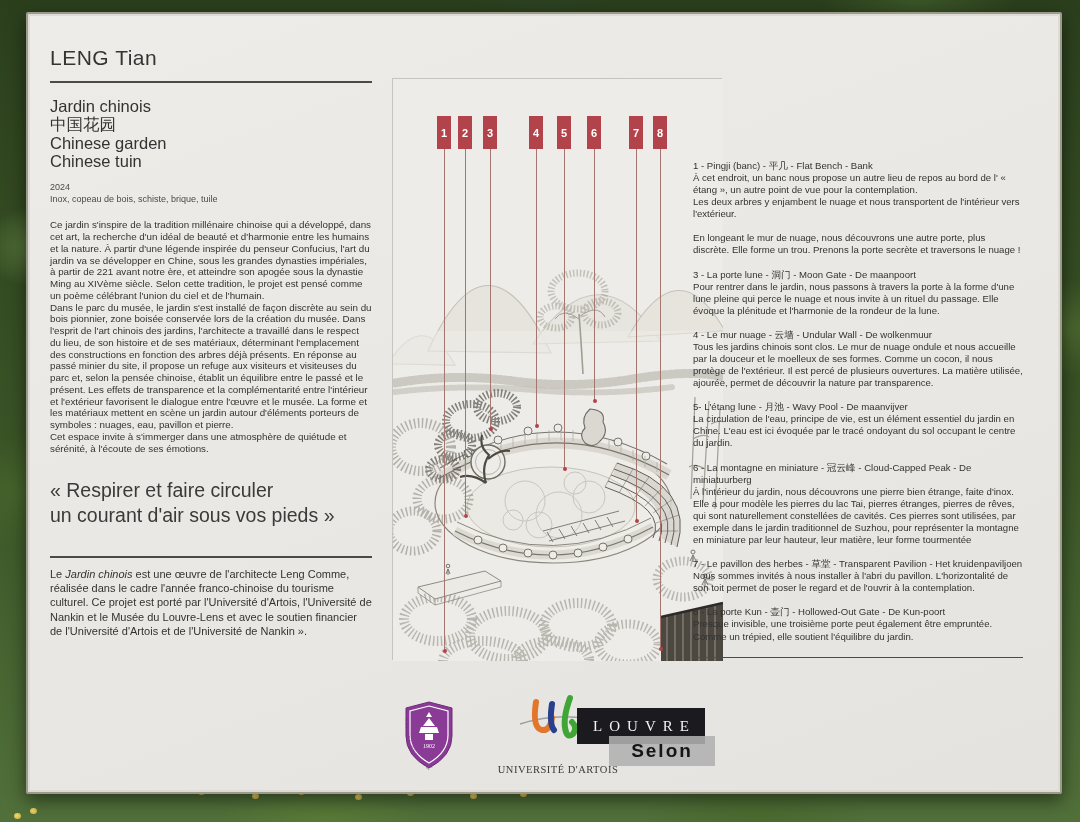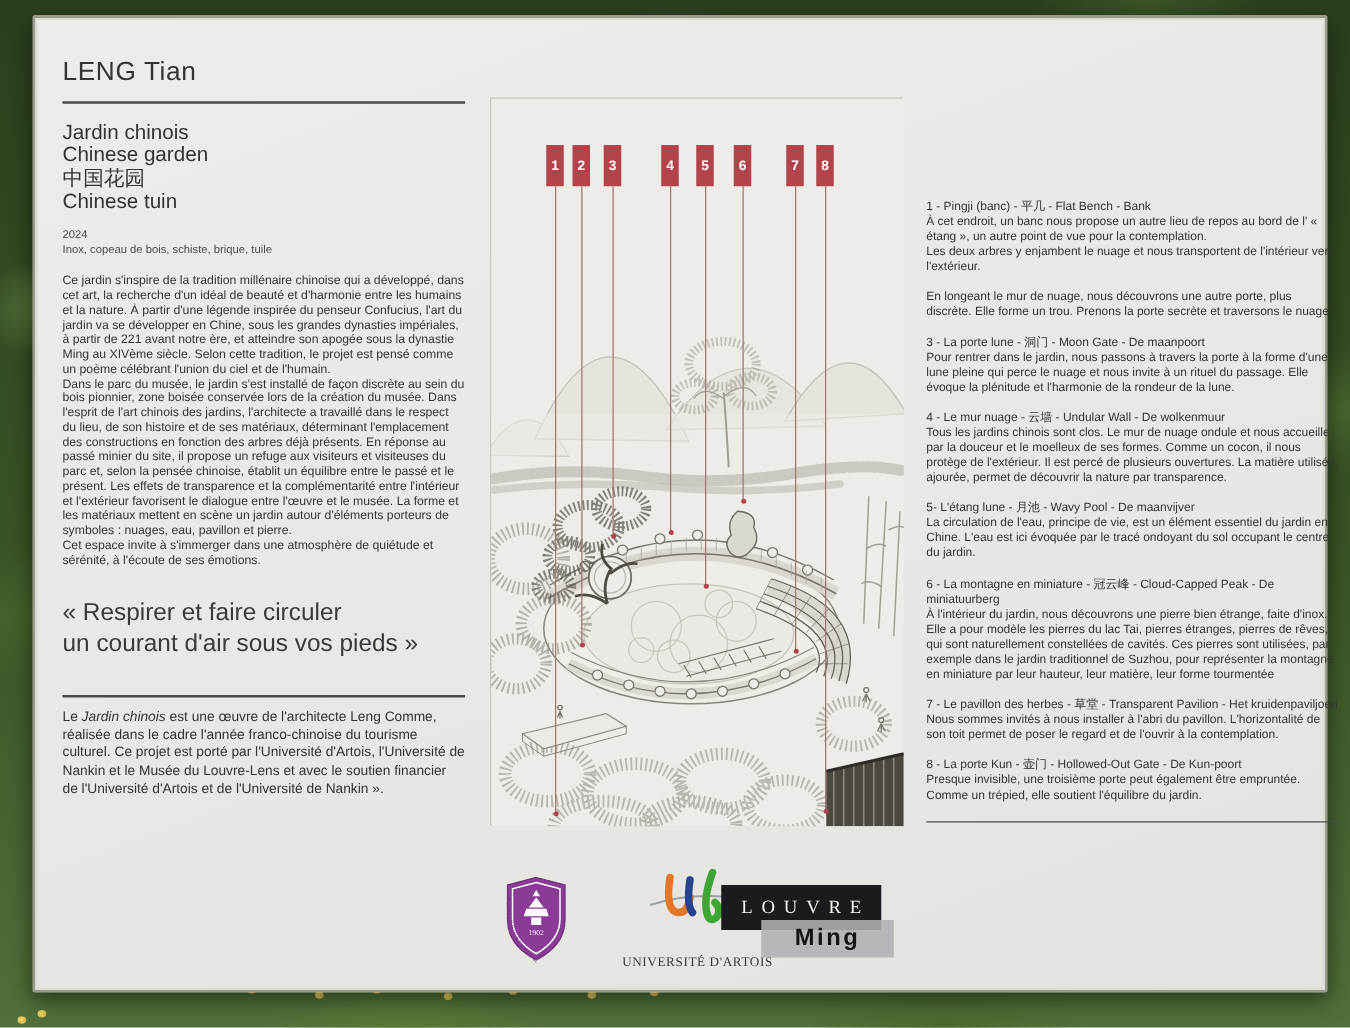--- a/index.html
+++ b/index.html
@@ -67,21 +67,21 @@
     padding-left: 7px; color: #f2f2f0;
   }
   .lens {
     position: absolute; left: 217px; top: 74px; width: 106px; height: 30px;
     background: rgba(178,176,176,.88);
     display: flex; align-items: center; justify-content: center;
     font-size: 19px; font-weight: bold; letter-spacing: 2px; color: #151515;
   }
 
   
-  .col-right { position: absolute; left: 713px; top: 146px; width: 330px; color:#333; }
+  .col-right { position: absolute; left: 665px; top: 146px; width: 330px; color:#333; }
   .item { margin-bottom: 12px; font-size: 9.6px; line-height: 1.26; }
   .item-b { white-space: pre-line; }
   .col-right .rule { margin-top: 14px; background:#4b4b4b; height:1px; }
 
   .flower { position:absolute; width:7px; height:6px; border-radius:50%;
     background: radial-gradient(circle at 40% 40%, #f0dc6e, #caa93f); }
 </style>
 </head>
 <body>
 
@@ -97,22 +97,22 @@
   <div class="flower" style="left:30px;  top:808px;"></div>
   <div class="flower" style="left:14px;  top:813px;"></div>
 
   <div class="panel">
 
     <div class="col-left">
       <h1 class="artist">LENG Tian</h1>
       <div class="rule"></div>
       <div class="titles">
         <div>Jardin chinois</div>
+        <div>中国花园</div>
         <div>Chinese garden</div>
-        <div>中国花园</div>
         <div>Chinese tuin</div>
       </div>
       <div class="meta">
         <div>2024</div>
         <div>Inox, copeau de bois, schiste, brique, tuile</div>
       </div>
       <div class="body-text">
         <p>Ce jardin s'inspire de la tradition millénaire chinoise qui a développé, dans cet art, la recherche d'un idéal de beauté et d'harmonie entre les humains et la nature. À partir d'une légende inspirée du penseur Confucius, l'art du jardin va se développer en Chine, sous les grandes dynasties impériales, à partir de 221 avant notre ère, et atteindre son apogée sous la dynastie Ming au XIVème siècle. Selon cette tradition, le projet est pensé comme un poème célébrant l'union du ciel et de l'humain.</p>
         <p>Dans le parc du musée, le jardin s'est installé de façon discrète au sein du bois pionnier, zone boisée conservée lors de la création du musée. Dans l'esprit de l'art chinois des jardins, l'architecte a travaillé dans le respect du lieu, de son histoire et de ses matériaux, déterminant l'emplacement des constructions en fonction des arbres déjà présents. En réponse au passé minier du site, il propose un refuge aux visiteurs et visiteuses du parc et, selon la pensée chinoise, établit un équilibre entre le passé et le présent. Les effets de transparence et la complémentarité entre l'intérieur et l'extérieur favorisent le dialogue entre l'œuvre et le musée. La forme et les matériaux mettent en scène un jardin autour d'éléments porteurs de symboles : nuages, eau, pavillon et pierre.</p>
         <p>Cet espace invite à s'immerger dans une atmosphère de quiétude et sérénité, à l'écoute de ses émotions.</p>
@@ -308,21 +308,21 @@
       <div class="ua">
         <svg width="80" height="48" viewBox="0 0 80 48">
           <path d="M2 30 Q40 18 78 26" stroke="#9aa0a6" stroke-width="1.5" fill="none"></path>
           <path d="M18 8 Q14 34 24 36 Q32 37 34 24" stroke="#e2762b" stroke-width="6" fill="none" stroke-linecap="round"></path>
           <path d="M34 10 Q31 30 36 36" stroke="#27418f" stroke-width="6" fill="none" stroke-linecap="round"></path>
           <path d="M52 4 Q44 26 48 38 Q50 44 55 40 Q60 34 54 28" stroke="#3fa535" stroke-width="6" fill="none" stroke-linecap="round"></path>
         </svg>
         <div class="ua-caption">UNIVERSITÉ D'ARTOIS</div>
       </div>
       <div class="louvre">LOUVRE</div>
-      <div class="lens">Ming</div>
+      <div class="lens">Selon</div>
     </div>
 
     <div class="col-right">
       <div class="item">
         <div class="item-h">1 - Pingji (banc) - 平几 - Flat Bench - Bank</div>
         <div class="item-b">À cet endroit, un banc nous propose un autre lieu de repos au bord de l' « étang », un autre point de vue pour la contemplation.
 Les deux arbres y enjambent le nuage et nous transportent de l'intérieur vers l'extérieur.</div>
       </div>
       <div class="item">
         <div class="item-b">En longeant le mur de nuage, nous découvrons une autre porte, plus discrète. Elle forme un trou. Prenons la porte secrète et traversons le nuage !</div>

